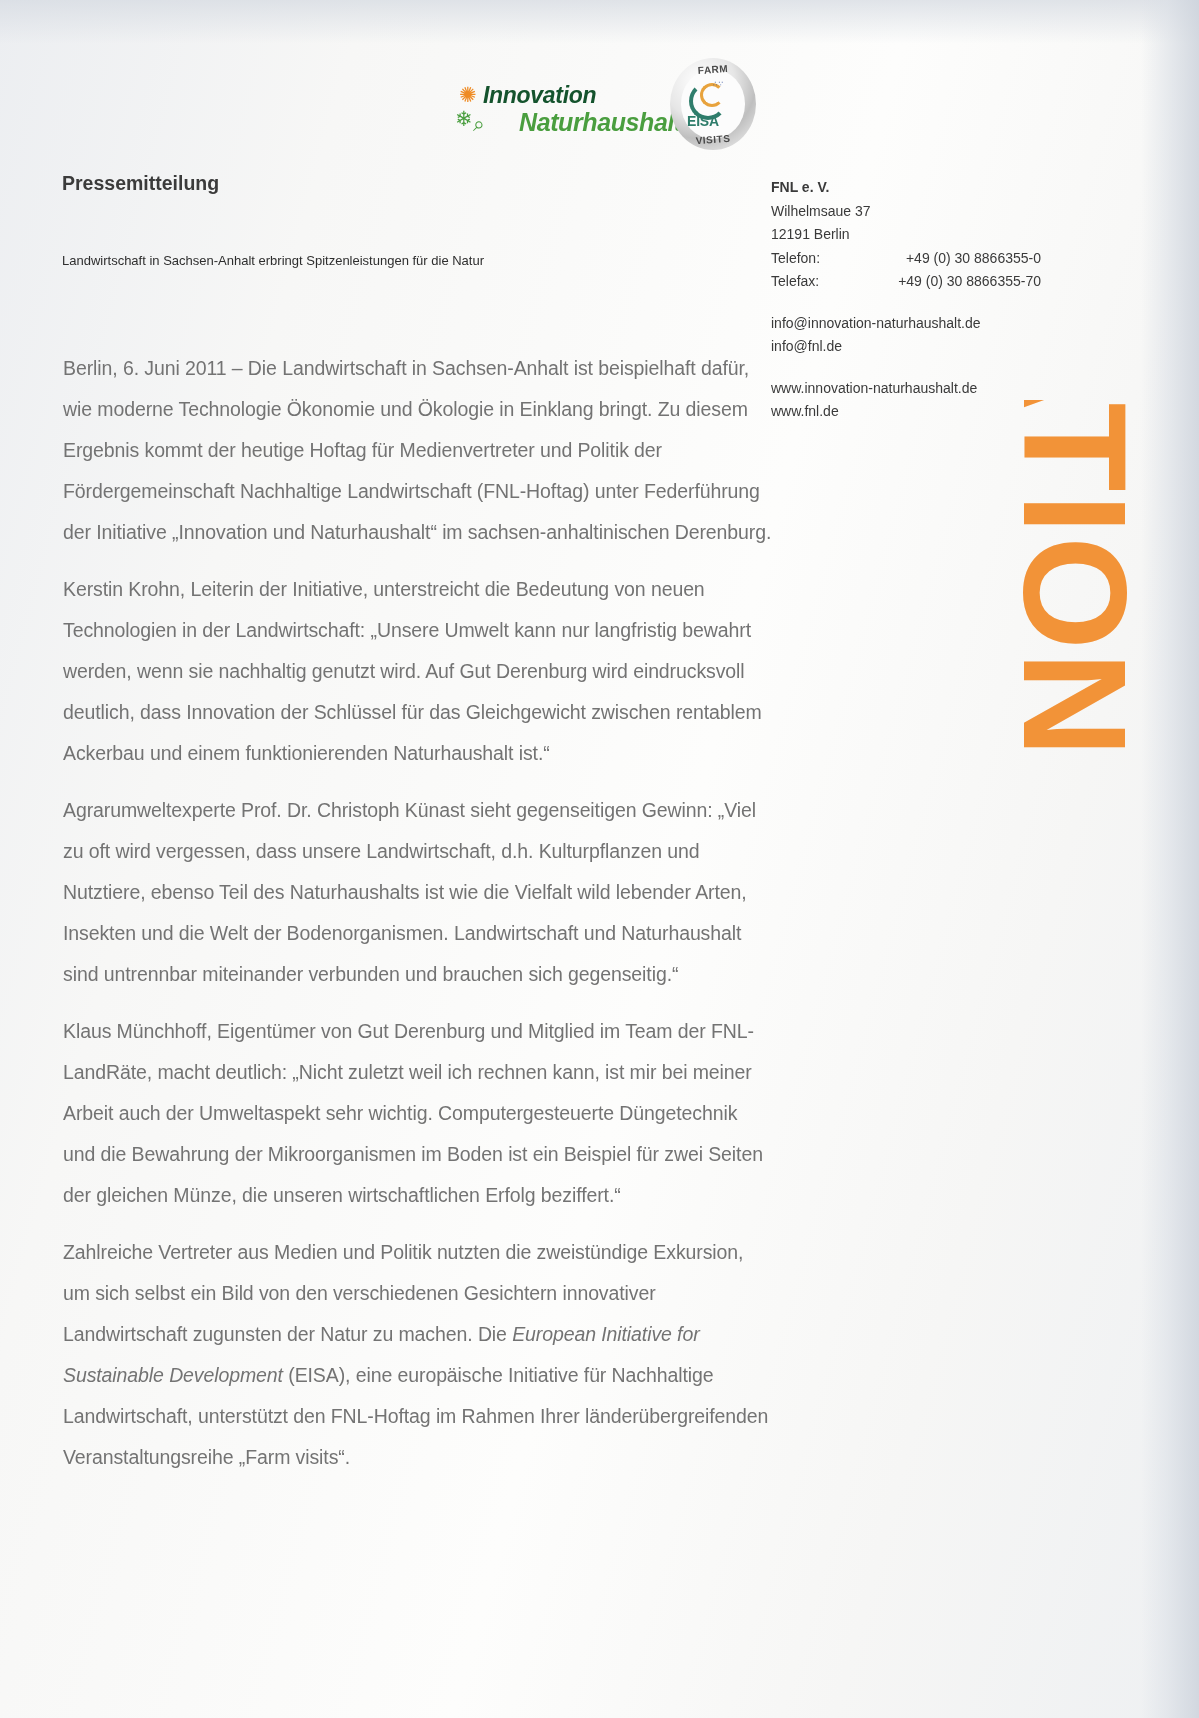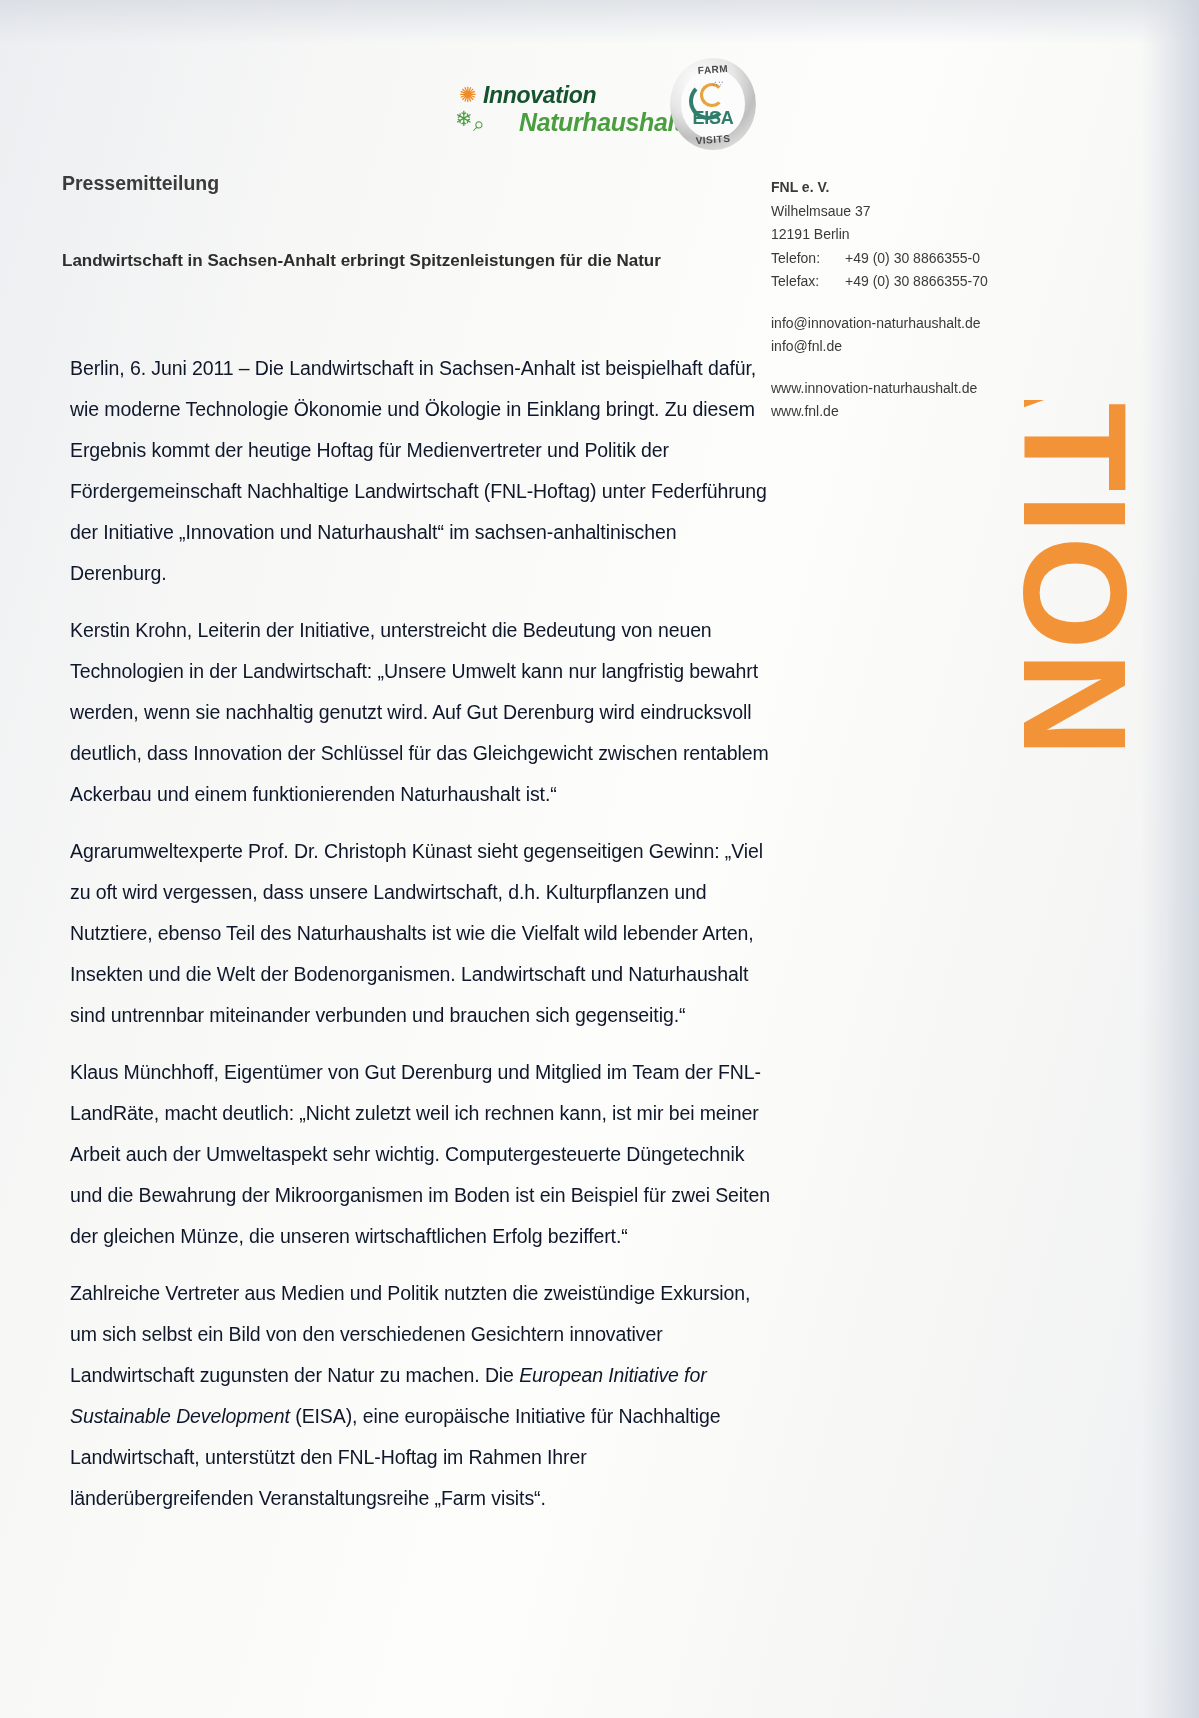--- a/index.html
+++ b/index.html
@@ -152,22 +152,22 @@
     width: 24px; height: 20px;
     color: #2b4d9b;
     font-size: 7px;
     letter-spacing: 1px;
     line-height: 7px;
   }
   .eisa-label {
     position: absolute;
     left: 0; bottom: 1px;
     width: 100%;
-    text-align: center;
-    font-size: 18px;
+    text-align: left;
+    font-size: 14px;
     font-weight: bold;
     color: #2f7d6b;
     letter-spacing: -0.2px;
   }
 
   
   .logo-fnl {
     position: absolute;
     left: 318px;
     top: 6px;
@@ -204,52 +204,52 @@
     top: 172px;
     font-size: 19.5px;
     color: #3b3b3b;
     font-weight: bold;
   }
   .headline {
     position: absolute;
     left: 62px;
     top: 240px;
     width: 660px;
-    font-size: 17px;
-    font-weight: bold;
+    font-size: 13px;
+    font-weight: normal;
     color: #2e2e2e;
     line-height: 42px;
   }
   .body-col {
     position: absolute;
     left: 62px;
     top: 348px;
     width: 712px;
   }
   .body-col p {
-    margin: 0 0 16px 8px;
+    margin: 0 0 16px 1px;
     font-size: 19.5px;
     line-height: 41px;
-    color: #0f172a;
+    color: #737373;
     letter-spacing: -0.1px;
   }
   .body-col p em { font-style: italic; }
 
   
   .contact {
     position: absolute;
     left: 771px;
     top: 176px;
     width: 270px;
     font-size: 14px;
     line-height: 23.5px;
     color: #3a3a3a;
   }
   .contact .org { font-weight: bold; }
-  .contact .tel-row { display: flex; }
+  .contact .tel-row { display: flex; justify-content: space-between; }
   .contact .tel-label { width: 74px; flex: 0 0 74px; }
   .contact .gap { height: 18px; }
 
   
   .vertical-word {
     position: absolute;
     right: -8px;
     top: 418px;
     width: 1100px;
     transform-origin: right top;

